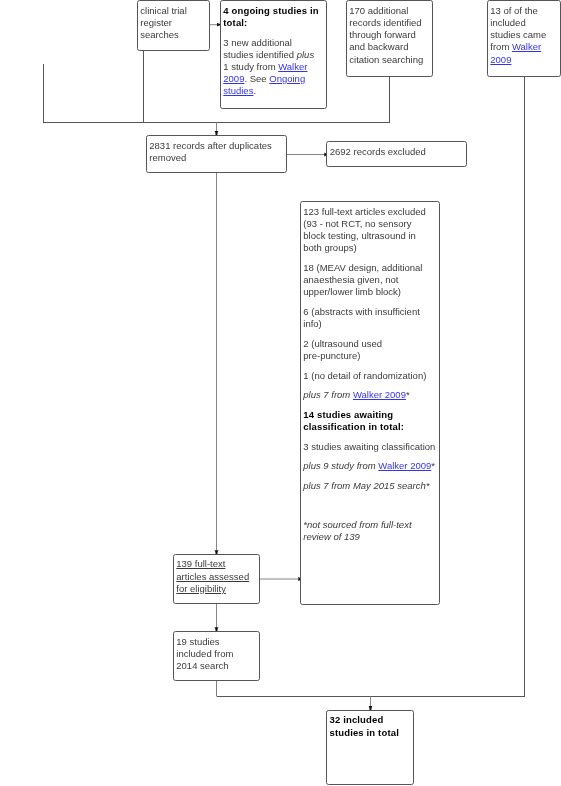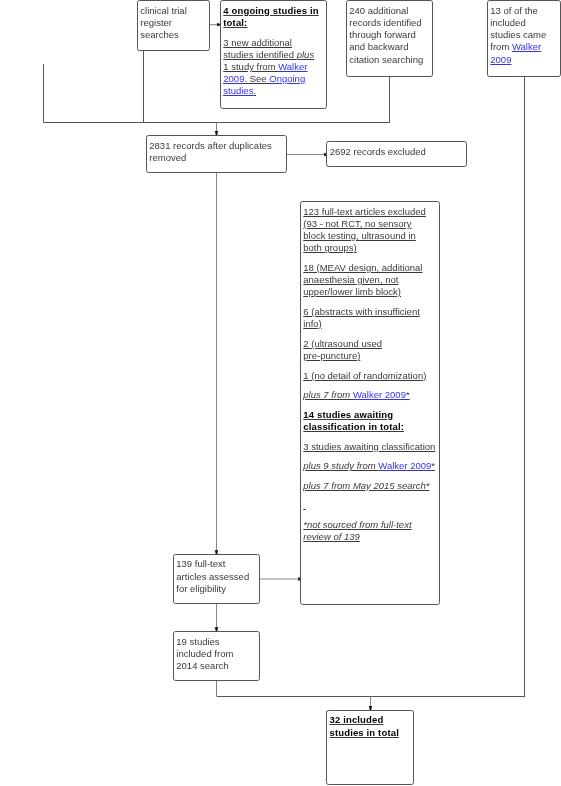--- a/index.html
+++ b/index.html
@@ -4,21 +4,21 @@
 <title>PRISMA study flow diagram</title>
 <style>
   html,body{margin:0;padding:0;}
   body{width:561px;height:786px;background:#ffffff;
        font-family:"Liberation Sans", sans-serif;
        color:#3a3a3a;-webkit-font-smoothing:antialiased;}
   #diagram{position:relative;width:561px;height:786px;overflow:hidden;will-change:transform;}
   .box{position:absolute;box-sizing:border-box;border:1px solid #555;
        border-radius:2.5px;background:#fff;}
   .box .inner{padding:3.8px var(--pr,2.8px) 3px 2.3px;font-size:9.5px;line-height:12.2px;}
-  .p{margin:0 0 7.4px 0;text-decoration:underline;}
+  .p{margin:0 0 7.4px 0;}
   .p:last-child{margin-bottom:0;}
   .p.nogap{margin-bottom:17px;}
   b{font-weight:bold;color:#000;letter-spacing:0.15px;}
   i{font-style:italic;margin-top:8px;}
   a{color:#3333ee;text-decoration:underline;font-style:normal;}
   svg.conn{position:absolute;left:0;top:0;width:561px;height:786px;overflow:visible;}
 </style>
 </head>
 <body>
 
@@ -58,21 +58,21 @@
   </div>
 
   <div class="box" style="left:220px;top:0px;width:106.5px;height:108.5px;--pr:3.7px;">
     <div class="inner">
       <p class="p"><b>4 ongoing studies in total:</b></p>
       <p class="p"><span>3 new additional studies identified </span><i>plus</i><span> 1 study from </span><a href="#">Walker 2009</a><span>. See </span><a href="#">Ongoing studies</a><span>.</span></p>
     </div>
   </div>
 
   <div class="box" style="left:346px;top:0px;width:86.5px;height:76.5px;">
-    <div class="inner">240 additional records identified through forward and backward citation searching</div>
+    <div class="inner">170 additional records identified through forward and backward citation searching</div>
   </div>
 
   <div class="box" style="left:487px;top:0px;width:73.5px;height:76.5px;">
     <div class="inner"><span>13 of of the included studies came from </span><a href="#">Walker 2009</a></div>
   </div>
 
   <div class="box" style="left:146px;top:135px;width:140.5px;height:38px;">
     <div class="inner">2831 records after duplicates removed</div>
   </div>
 
@@ -90,21 +90,21 @@
       <p class="p"><i><span>plus 7 from </span><a href="#">Walker 2009</a></i><span>*</span></p>
       <p class="p"><b>14 studies awaiting classification in total:</b></p>
       <p class="p">3 studies awaiting classification</p>
       <p class="p"><i><span>plus 9 study from </span><a href="#">Walker 2009</a></i><span>*</span></p>
       <p class="p"><i>plus 7 from May 2015 search*</i></p>
       <p class="p">&nbsp;</p>
       <p class="p"><i>*not sourced from full-text review of 139</i></p>
     </div>
   </div>
 
-  <div class="box" style="left:173px;top:553.5px;width:86.5px;height:50.5px;">
+  <div class="box" style="left:173px;top:553.5px;width:86.5px;height:50.5px;text-decoration:underline;">
     <div class="inner">139 full-text articles assessed for eligibility</div>
   </div>
 
   <div class="box" style="left:173px;top:631px;width:87px;height:50px;">
     <div class="inner">19 studies included from 2014 search</div>
   </div>
 
   <div class="box" style="left:326.2px;top:709.5px;width:88px;height:75px;">
     <div class="inner">
       <p class="p nogap"><b>32 included studies in total</b></p>

